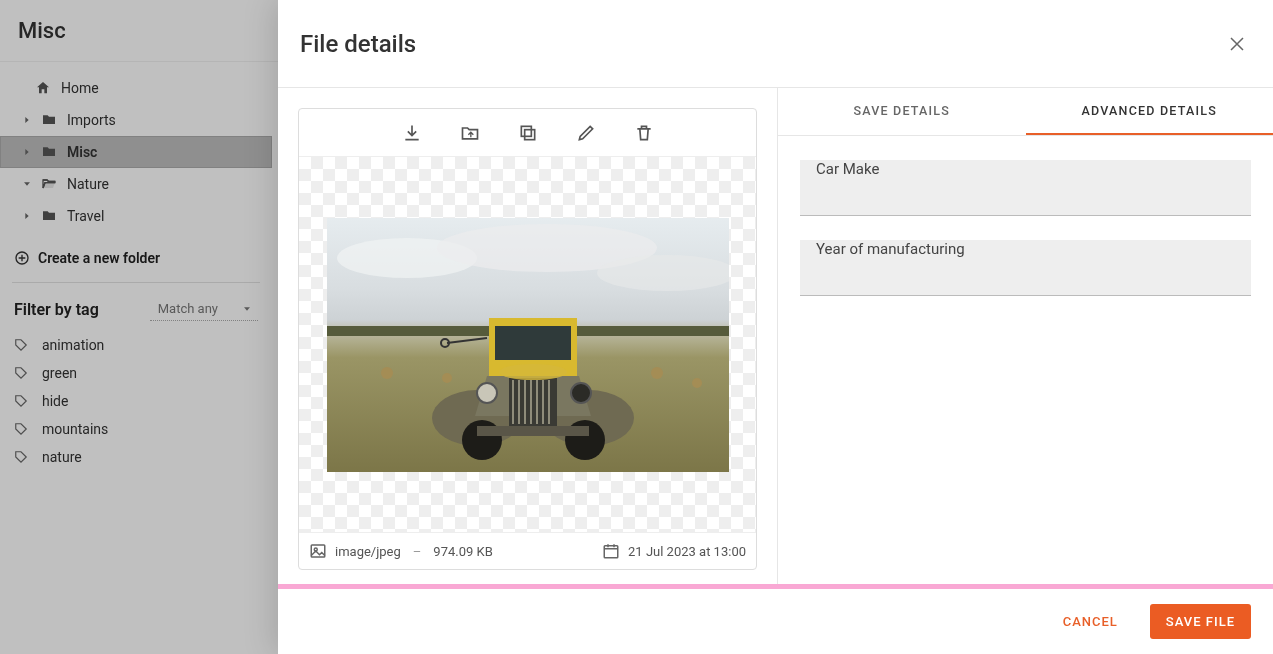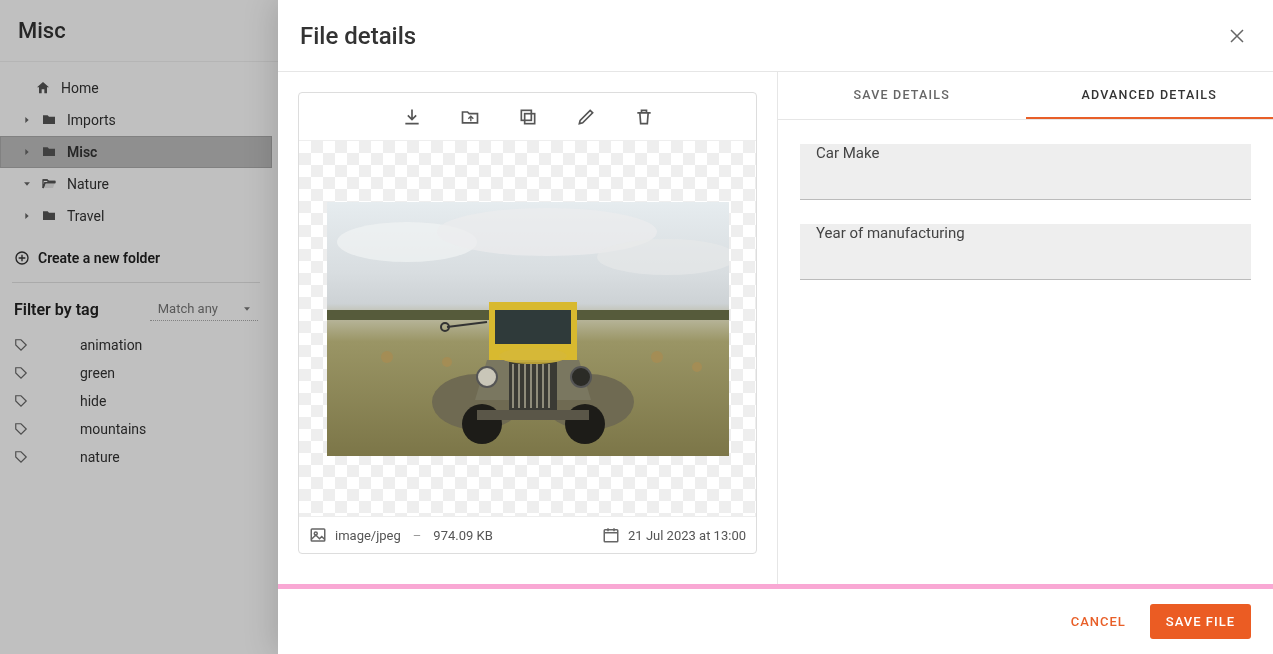--- a/index.html
+++ b/index.html
@@ -80,21 +80,20 @@
       padding: 4px 6px 4px 8px;
       cursor: pointer;
       gap:24px;
     }
     .tag-list { padding: 0 14px; }
     .tag-item {
       display:flex; align-items:center;
       font-size: 14px; color:#333;
       height: 28px;
       cursor: pointer;
-      gap: 38px;
     }
     .tag-item .icon-slot { width:18px; margin-right:10px; color:#666; display:flex; }
 
     
     .backdrop {
       position: absolute;
       inset: 0;
       background: rgba(0,0,0,0.24);
     }
 
@@ -104,21 +103,21 @@
       top: 0;
       right: 0;
       bottom: 0;
       left: 278px;
       background: #fff;
       display: flex;
       flex-direction: column;
       box-shadow: -4px 0 30px rgba(0,0,0,0.15);
     }
     .modal-header {
-      height: 72px;
+      height: 88px;
       display:flex;
       align-items:center;
       justify-content:space-between;
       padding: 0 22px;
       border-bottom: 1px solid #e6e6e6;
     }
     .modal-title { font-size: 24px; font-weight: 500; color:#333; }
     .close-btn {
       width: 28px; height:28px; display:flex; align-items:center; justify-content:center;
       color:#666; cursor:pointer;
@@ -222,20 +221,21 @@
       color:#e85f28; font-size:13px; letter-spacing:1px; font-weight:500;
       cursor:pointer;
       padding: 10px 6px;
     }
     .btn-save {
       background:#eb5c23; color:#fff;
       font-size:13px; letter-spacing:1px; font-weight:500;
       padding: 10px 16px;
       border-radius:3px;
       cursor:pointer;
+      margin-left:8px;
     }
     svg { display:block; }
   </style>
 </head>
 <body>
 
 <div class="bg-page">
   <div class="bg-header">
     <span>Misc</span>
   </div>

